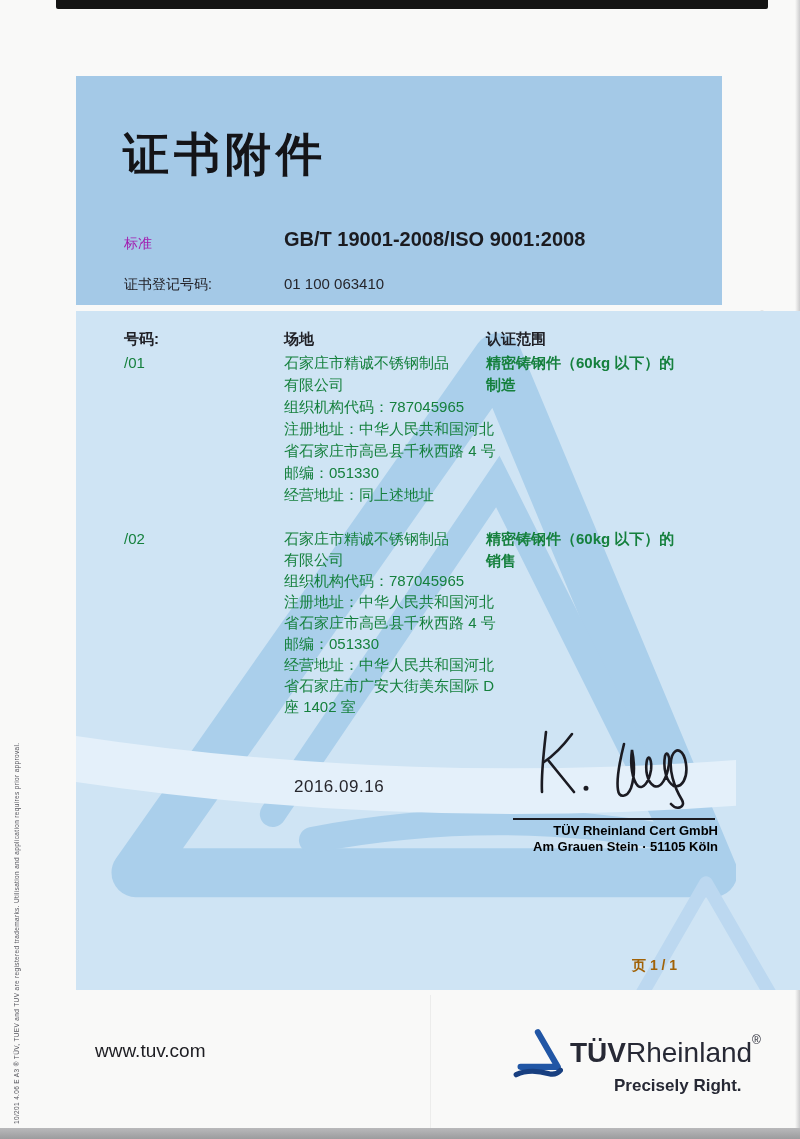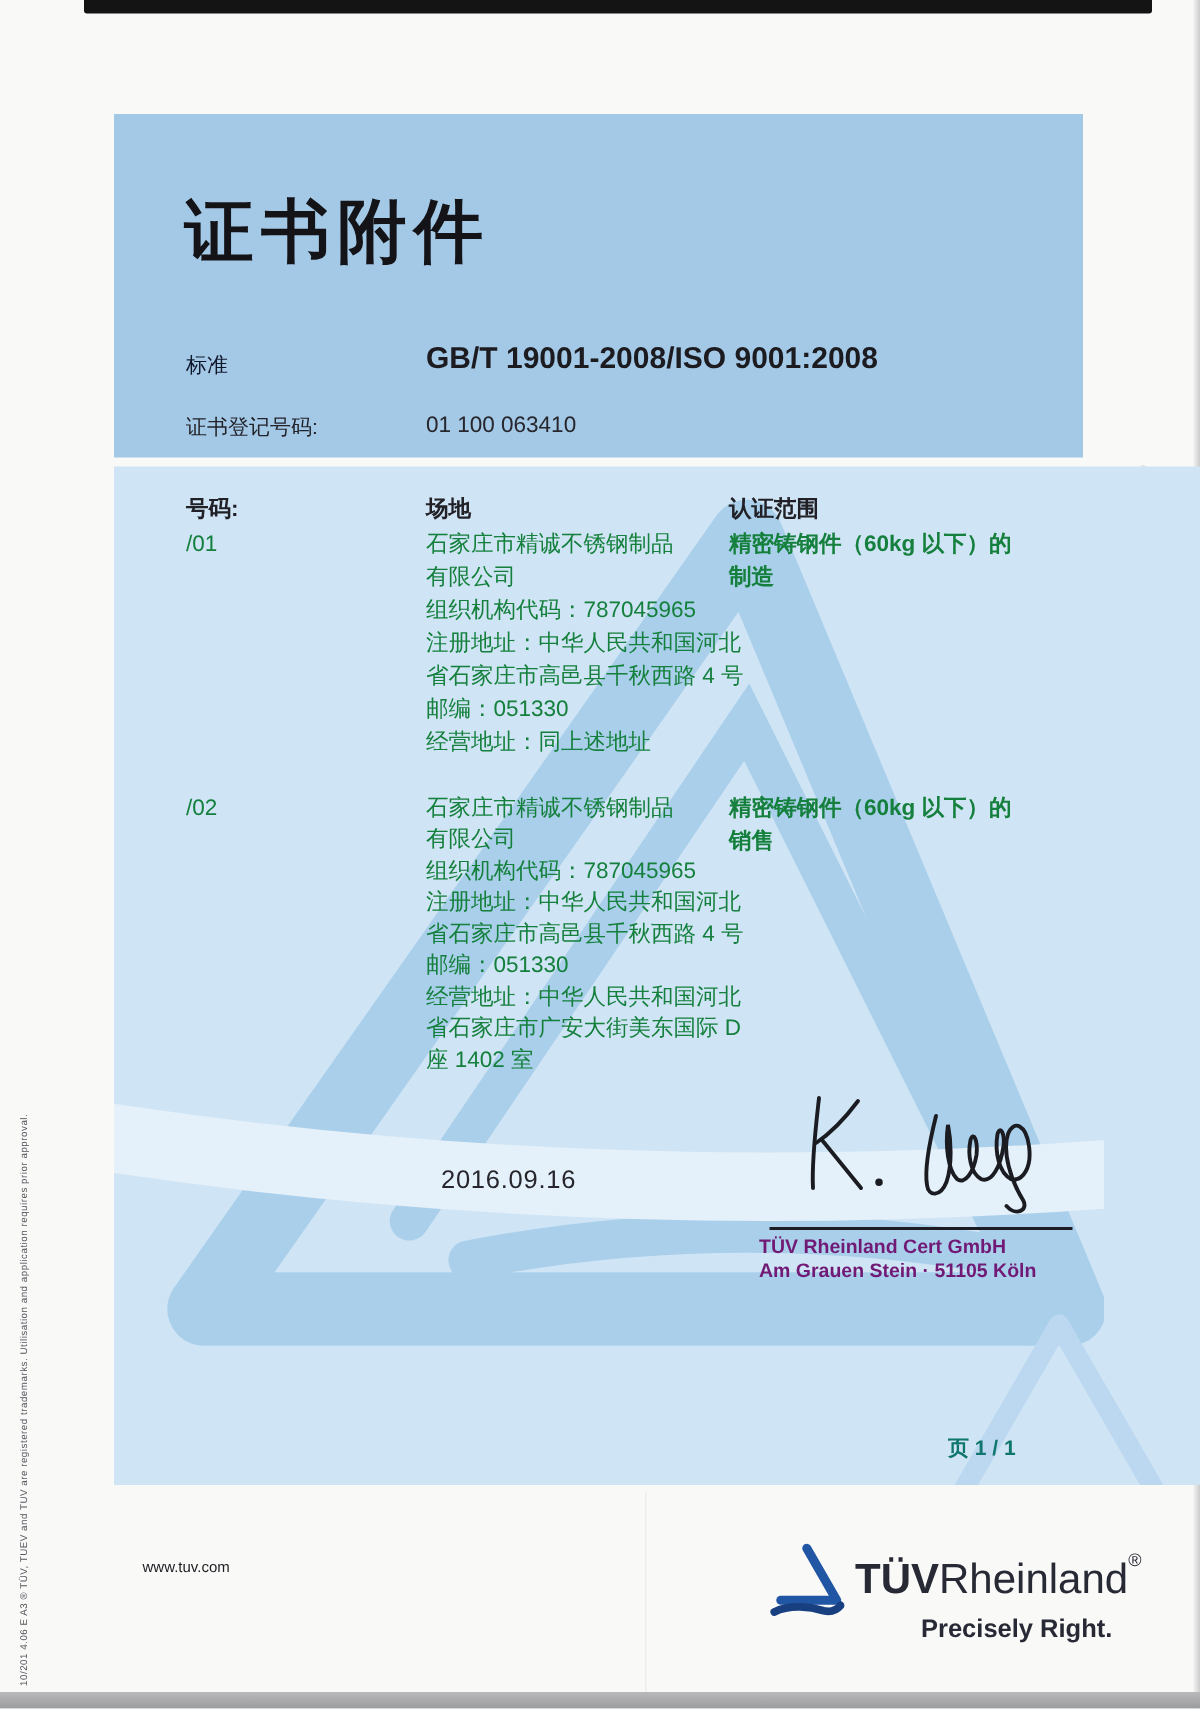--- a/index.html
+++ b/index.html
@@ -19,39 +19,39 @@
   .side-code{
     left:13px;top:1124px;transform:rotate(-90deg);transform-origin:0 0;
     font-size:6.5px;letter-spacing:.35px;color:#55555c;white-space:nowrap;
   }
   
   .panel-header{left:76px;top:76px;width:646px;height:229px;background:#a4c9e7;}
   .panel-body{left:76px;top:311px;width:762px;height:679px;background:#cfe4f4;overflow:hidden;}
   .panel-body > *{position:absolute;}
   
   .doc-title{left:47px;top:48px;font-size:46px;font-weight:800;letter-spacing:5px;color:#141418;}
-  .std-label{left:48px;top:159px;font-size:14px;color:#0f172a;}
+  .std-label{left:48px;top:159px;font-size:14px;color:#a21caf;}
   .std-value{left:208px;top:152px;font-size:20px;font-weight:700;color:#1b1b20;}
   .certno-label{left:48px;top:200px;font-size:14px;color:#222228;}
   .certno-value{left:208px;top:199px;font-size:15px;color:#26262c;}
   
   .th{font-size:15px;font-weight:700;color:#202026;white-space:nowrap;}
   .cell{font-size:15px;line-height:22px;white-space:nowrap;color:#15803d;}
   .cell.bold{font-weight:700;}
   .c1{left:48px;}  .c2{left:208px;}  .c3{left:410px;}
   .rowA{top:41px;} .rowB{top:217px;}
   .hdr-row{top:19px;}
   .issue-date{left:218px;top:466px;font-size:17px;color:#26262c;letter-spacing:.5px;}
-  .page-ind{left:556px;top:646px;font-size:14px;font-weight:700;color:#0f766e;}
+  .page-ind{left:556px;top:646px;font-size:14px;font-weight:700;color:#a16207;}
   
   .sig-svg{left:452px;top:405px;width:190px;height:100px;}
   .sig-line{left:437px;top:507px;width:202px;border-top:2px solid #1c1c22;}
-  .issuer{left:430px;top:512px;width:212px;text-align:left;font-size:13px;font-weight:600;line-height:16px;color:#701a75;}
+  .issuer{left:430px;top:512px;width:212px;text-align:right;font-size:13px;font-weight:600;line-height:16px;color:#000000;}
   
-  .tuv-url{left:95px;top:1040px;font-size:10px;color:#1d1d22;}
+  .tuv-url{left:95px;top:1040px;font-size:19px;color:#1d1d22;}
   .logo-icon{left:511px;top:1026px;width:52px;height:54px;}
   .brand{left:570px;top:1033px;font-size:28px;color:#272935;white-space:nowrap;}
   .brand .b{font-weight:800;}
   .brand .r{font-weight:400;}
   .brand sup{font-size:12px;vertical-align:18px;}
   .tagline{left:574px;top:1076px;font-size:17px;font-weight:600;color:#272935;margin-left:40px;}
   .crease{left:430px;top:995px;width:1px;height:133px;background:rgba(0,0,0,.05);}
 </style>
 </head>
 <body>

